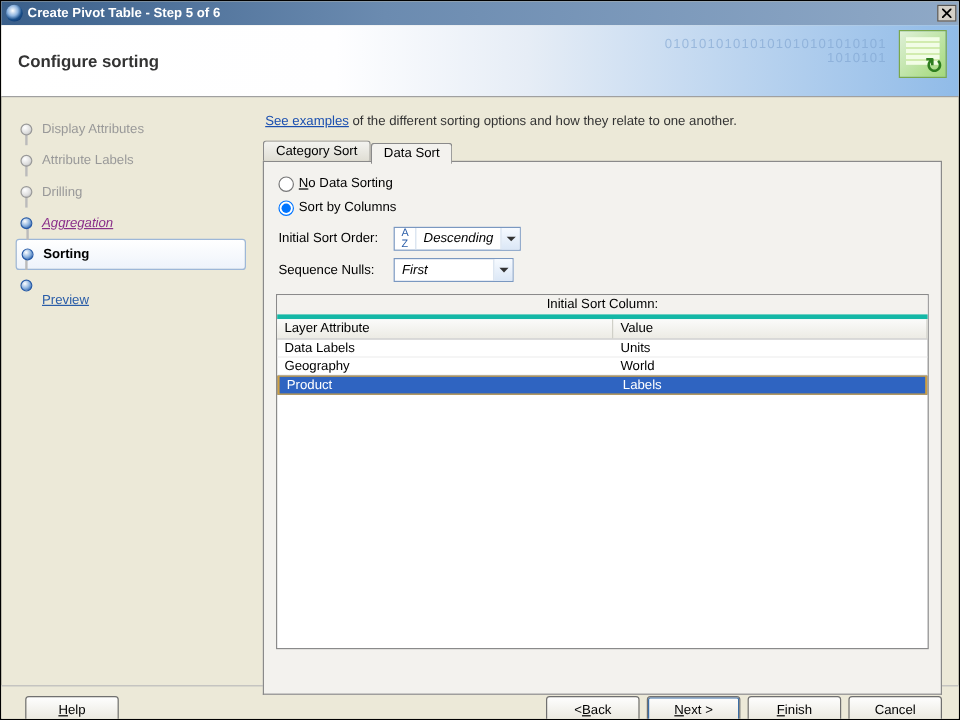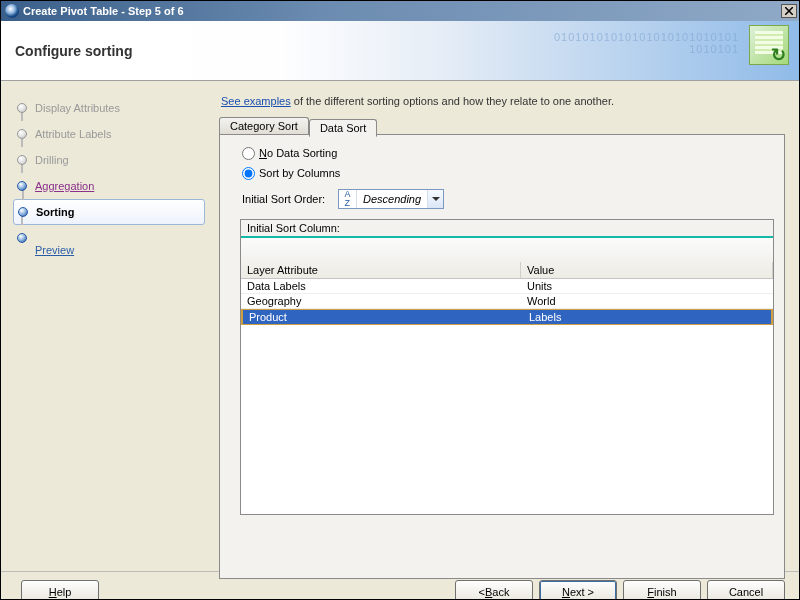--- a/index.html
+++ b/index.html
@@ -16,53 +16,53 @@
   .banner-icon::after { content:"↻"; position:absolute; right:2px; bottom:-2px; font-size:18px; color:#2e7d1f; font-weight:bold; }
 
   .content { display: flex; height: 490px; }
 
   .sidepane { width: 214px; padding: 14px 10px 10px 16px; }
   .step { display: flex; align-items: center; height: 26px; position: relative; }
   .step .dot { width: 10px; height: 10px; border-radius: 50%; border: 1px solid #2a5da8; background: radial-gradient(circle at 35% 30%, #fff, #8fb5e0 50%, #2a5da8 90%); margin-right: 8px; position: relative; z-index: 2; }
   .step.done .dot { border-color: #999; background: radial-gradient(circle at 35% 30%, #fff, #ddd 60%, #aaa 100%); }
   .step .connector { position: absolute; left: 4px; top: -13px; width: 2px; height: 13px; background: #bbb; z-index: 1; }
   .step .lbl { color: #999; cursor: default; }
-  .step.linklike .lbl { color: #8a2f8a; text-decoration: underline; cursor: pointer; }
+  .step.linklike .lbl { color: #8a2f8a; text-decoration: underline; cursor: pointer; font-style: italic; }
   .step.pending .lbl { color: #2a5da8; text-decoration: underline; cursor: pointer; margin-top: 24px; }
   .step.current .lbl { color: #000; font-weight: bold; text-decoration: none; }
   .step.current { background: linear-gradient(#fff,#eef3fb); border: 1px solid #9db7d8; border-radius: 3px; margin-left: -4px; padding-left: 4px; }
 
   .mainpane { flex: 1; padding: 10px 14px 10px 4px; }
   .examples { margin: 4px 0 6px 2px; }
   .examples a { color: #1a4fb0; text-decoration: underline; cursor: pointer; }
   .examples span { color: #333; }
 
   .tabstrip { display: flex; align-items: flex-end; height: 22px; border-bottom: 1px solid #8a8a8a; position: relative; }
   .tab { padding: 2px 10px 2px 10px; border: 1px solid #8a8a8a; border-bottom: none; background: linear-gradient(#f3f3f0,#e0ded4); margin-right: 0; border-radius: 3px 3px 0 0; cursor: default; }
   .tab.active { background: #f3f2ee; position: relative; top: 3px; border-bottom: 1px solid #f3f2ee; }
-  .panel { border: 1px solid #8a8a8a; border-top: none; background: #f3f2ee; padding: 8px 10px 10px 20px; height: 444px; }
+  .panel { border: 1px solid #8a8a8a; border-top: none; background: #f3f2ee; padding: 8px 10px 10px 10px; height: 444px; }
 
   .radio-row { display: flex; align-items: center; height: 20px; margin-left: 2px; }
   .radio-row input { margin: 0 4px 0 0; }
   .radio-row label { cursor: default; }
   .underline-accel { text-decoration: underline; }
 
   .formrow { display: flex; align-items: center; margin: 6px 0 0 2px; }
   .formrow .lab { width: 96px; }
   .combo { display: inline-flex; align-items: center; border: 1px solid #7a98c0; background: #fff; height: 20px; }
   .combo .sorticon { width: 18px; height: 18px; display:flex; align-items:center; justify-content:center; border-right: 1px solid #d5e0ee; color:#2a5da8; font-size:9px; line-height:1; }
   .combo .val { padding: 0 6px; min-width: 62px; font-style: italic; }
   .combo .arrow { width: 16px; height: 18px; display: flex; align-items: center; justify-content: center; border-left: 1px solid #d5e0ee; background: linear-gradient(#f6faff,#dbe7f6); }
   .combo .arrow svg { display:block; }
   .combo.plain .val { min-width: 82px; }
 
   .gridwrap { margin-top: 10px; border: 1px solid #8a8a8a; background: #fff; height: 296px; display:flex; flex-direction:column; }
-  .gridtitle { background: #f3f2ee; padding: 2px 6px; border-bottom: 2px solid #14b8a6; }
+  .gridtitle { background: #f3f2ee; padding: 2px 6px; border-bottom: 4px solid #14b8a6; text-align: center; }
   .gridhead { display: flex; background: linear-gradient(#fbfbfa,#ecebe4); border-bottom: 1px solid #c4c4c4; }
-  .gridhead .col { padding: 2px 6px; border-right: 1px solid #d0d0c8; margin-top: 24px; }
+  .gridhead .col { padding: 2px 6px; border-right: 1px solid #d0d0c8; }
   .gridrows { flex:1; overflow:auto; }
   .gridrow { display: flex; border-bottom: 1px solid #eee; }
   .gridrow .cell { padding: 1px 6px; }
   .gridrow.selected { background: #2f64c1; color: #fff; border: 1px solid #d0a040; border-left-width:2px; border-right-width:2px; }
   .col1 { flex: 0 0 280px; }
   .col2 { flex: 1; }
 
   .footer { height: 40px; display: flex; align-items: center; padding: 0 14px; border-top: 1px solid #bbb; background: #ece9d8; }
   .footer .spacer { flex: 1; }
   .btn { min-width: 78px; height: 23px; margin-left: 6px; background: linear-gradient(#fefefe,#e8e6dc); border: 1px solid #707070; border-radius: 3px; cursor: default; display: inline-flex; align-items:center; justify-content:center; padding: 0 10px; }
@@ -151,20 +151,31 @@
           <span class="sorticon">A<br>Z</span>
           <span class="val">Descending</span>
           <span class="arrow">
               <svg width="8" height="5">
                 <path d="M0 0 L4 4 L8 0 Z" fill="#333"></path>
               </svg>
             </span>
         </div>
       </div>
 
+      <div class="formrow">
+        <span class="lab">Sequence Nulls:</span>
+        <div class="combo plain">
+          <span class="val">First</span>
+          <span class="arrow">
+              <svg width="8" height="5">
+                <path d="M0 0 L4 4 L8 0 Z" fill="#333"></path>
+              </svg>
+            </span>
+        </div>
+      </div>
 
       <div class="gridwrap">
         <div class="gridtitle">Initial Sort Column:</div>
         <div class="gridhead">
           <div class="col col1">Layer Attribute</div>
           <div class="col col2">Value</div>
         </div>
         <div class="gridrows">
           <div class="gridrow">
             <div class="cell col1">Data Labels</div>

